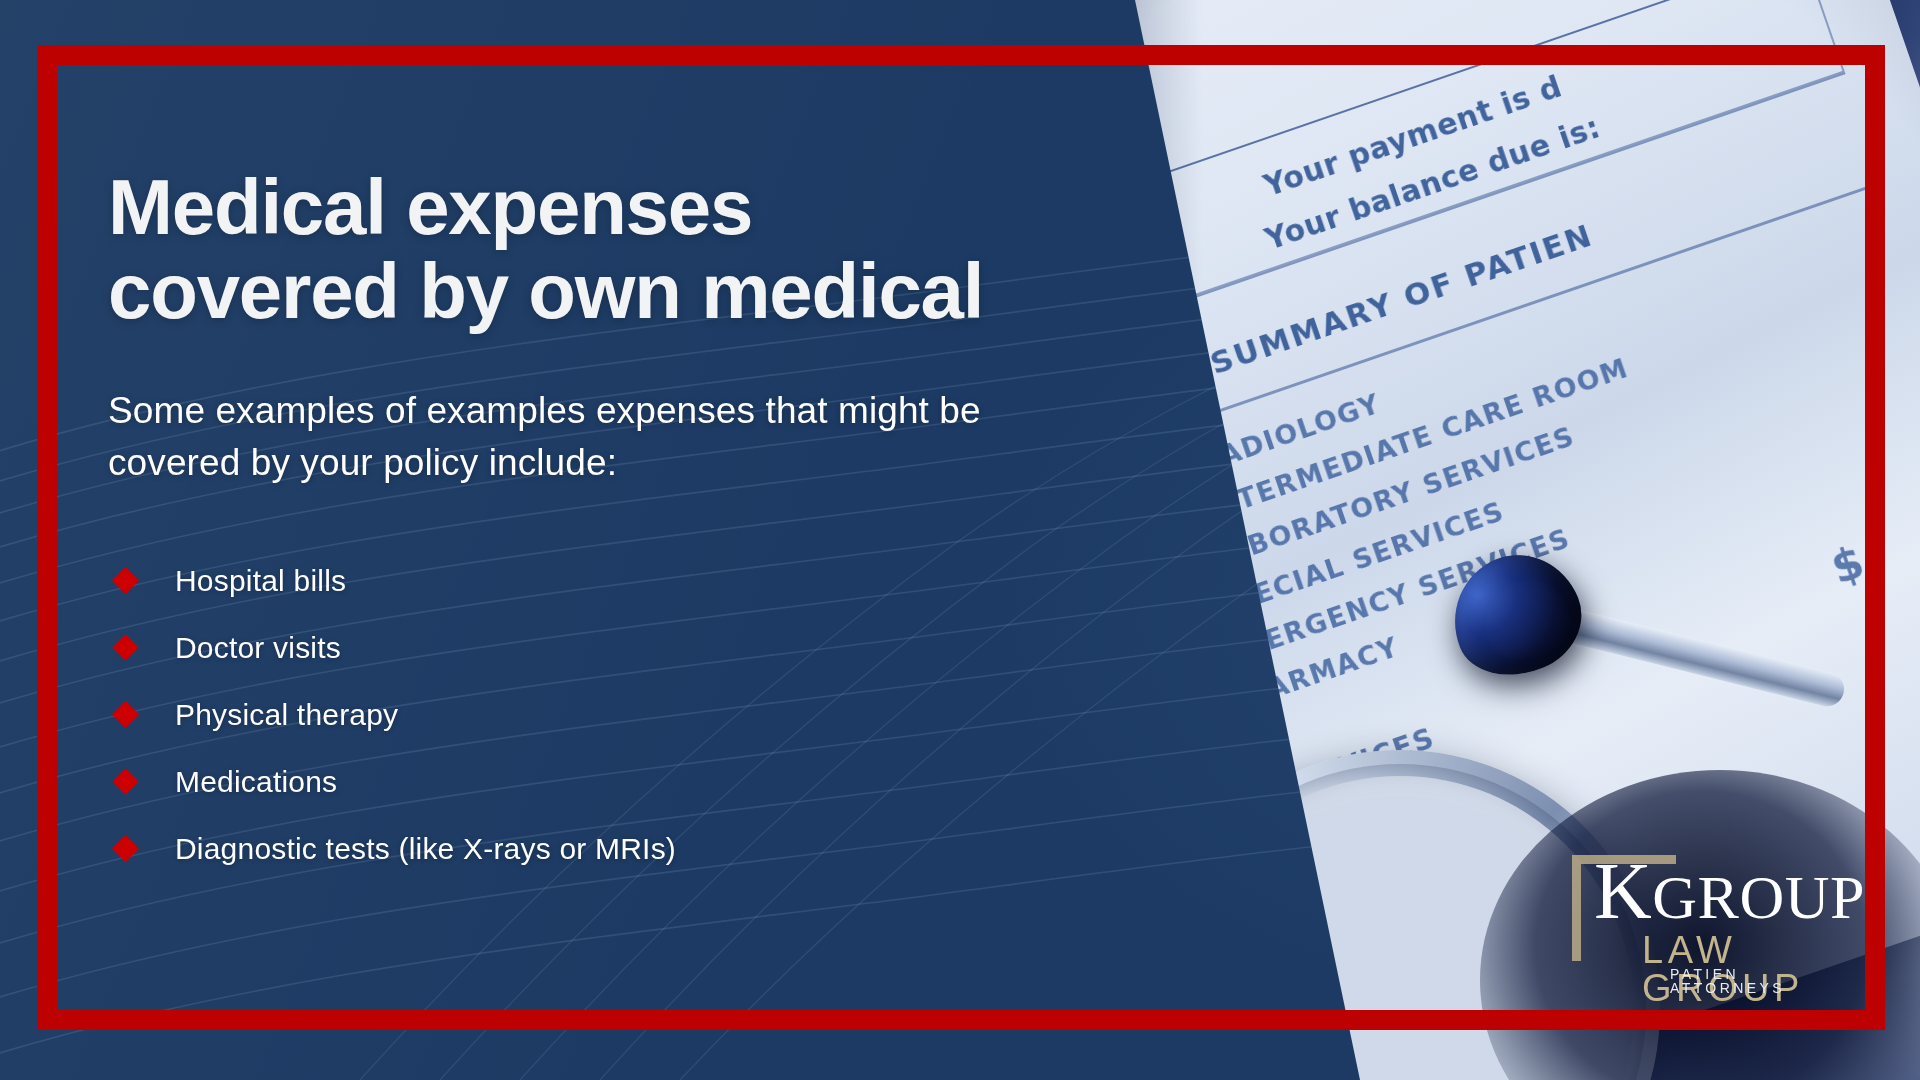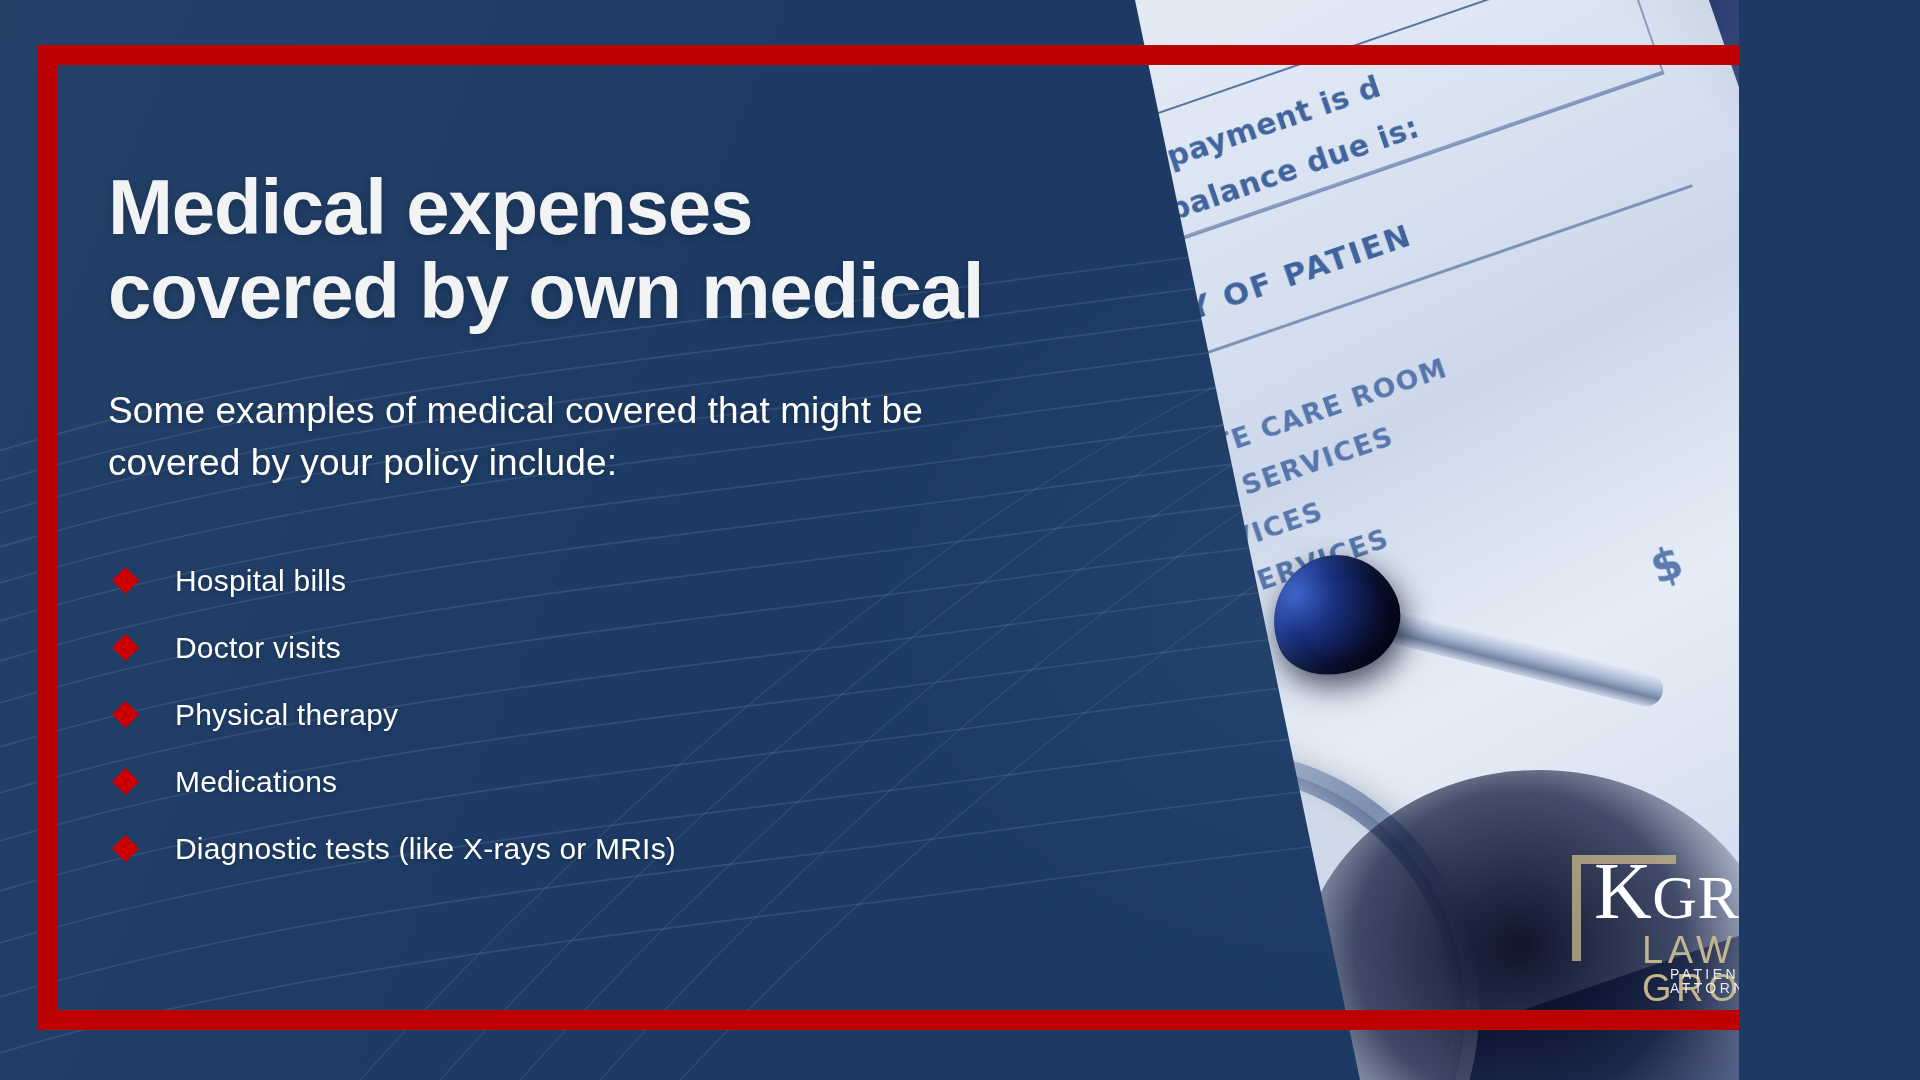--- a/index.html
+++ b/index.html
@@ -5,21 +5,21 @@
   * { margin:0; padding:0; box-sizing:border-box; }
   html, body {
     width:1920px; height:1080px;
     overflow:hidden;
     background:#1c3a63;
     font-family:"Liberation Sans", sans-serif;
   }
 
   #stage {
     position:relative;
-    width:1739px; height:1080px;
+    width:1920px; height:1080px;
     overflow:hidden;
     background:#0f172a;
   }
 
   
   .photo {
     position:absolute;
     top:0; right:0;
     width:920px; height:1080px;
     overflow:hidden;
@@ -309,21 +309,21 @@
       <path d="M680,1080 C 850,900 1040,740 1240,596 C 1340,524 1412,480 1470,452"></path>
     </g>
   </svg>
 
   <div class="content">
     <h1 class="headline">
       <span>Medical expenses</span><br>
       <span>covered by own medical</span>
     </h1>
 
-    <p class="subhead">Some examples of medical covered that might be covered by your policy include:</p>
+    <p class="subhead">Some examples of examples expenses that might be covered by your policy include:</p>
 
     <ul class="bullets">
       <li>
         <span class="diamond"></span>
         <span>Hospital bills</span>
       </li>
       <li>
         <span class="diamond"></span>
         <span>Doctor visits</span>
       </li>

